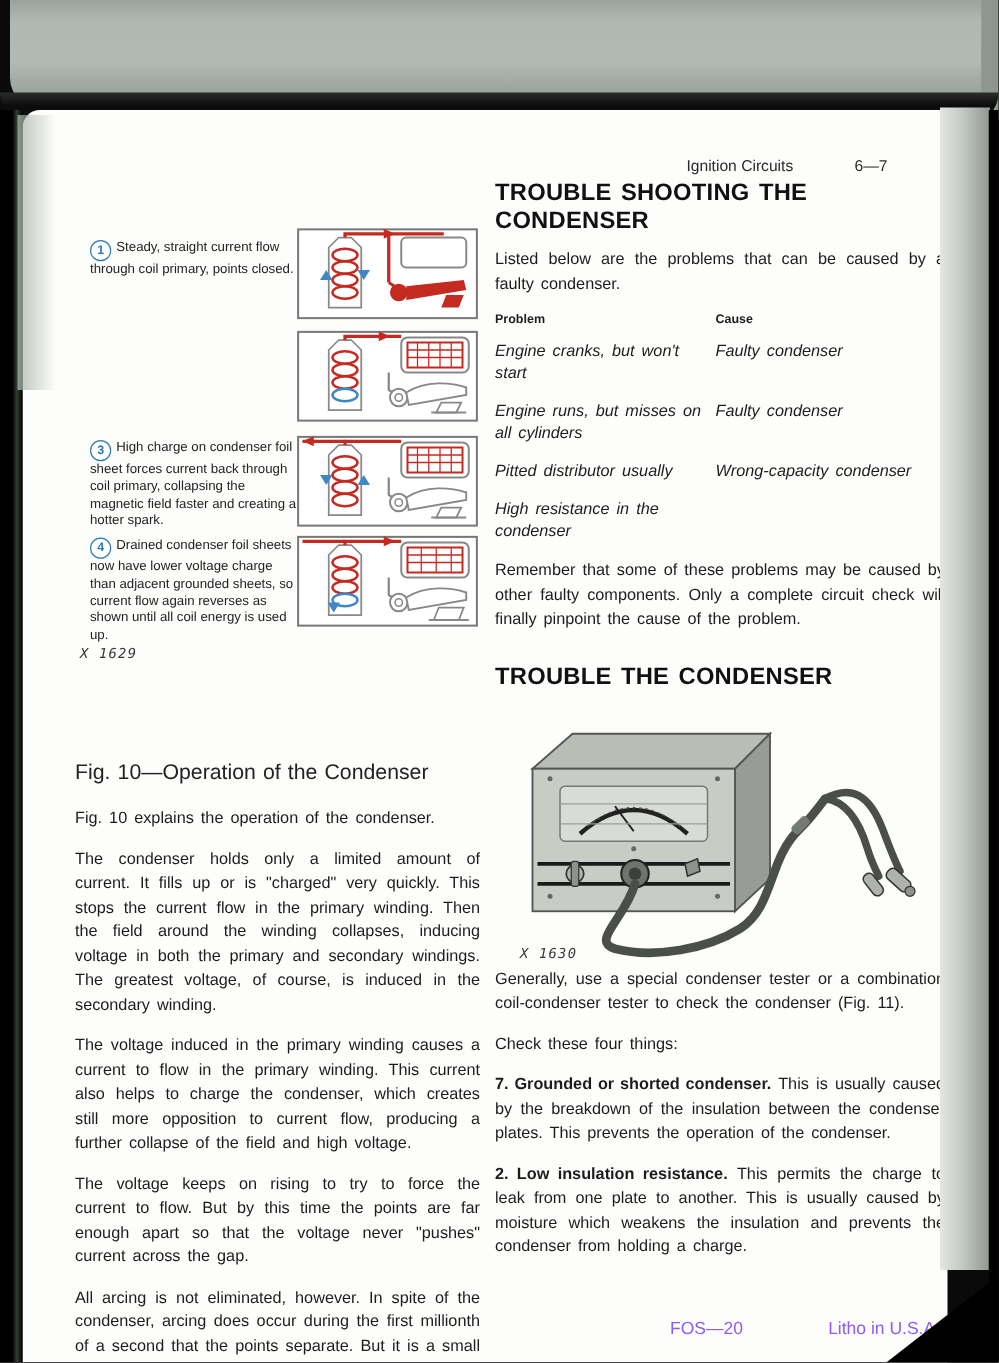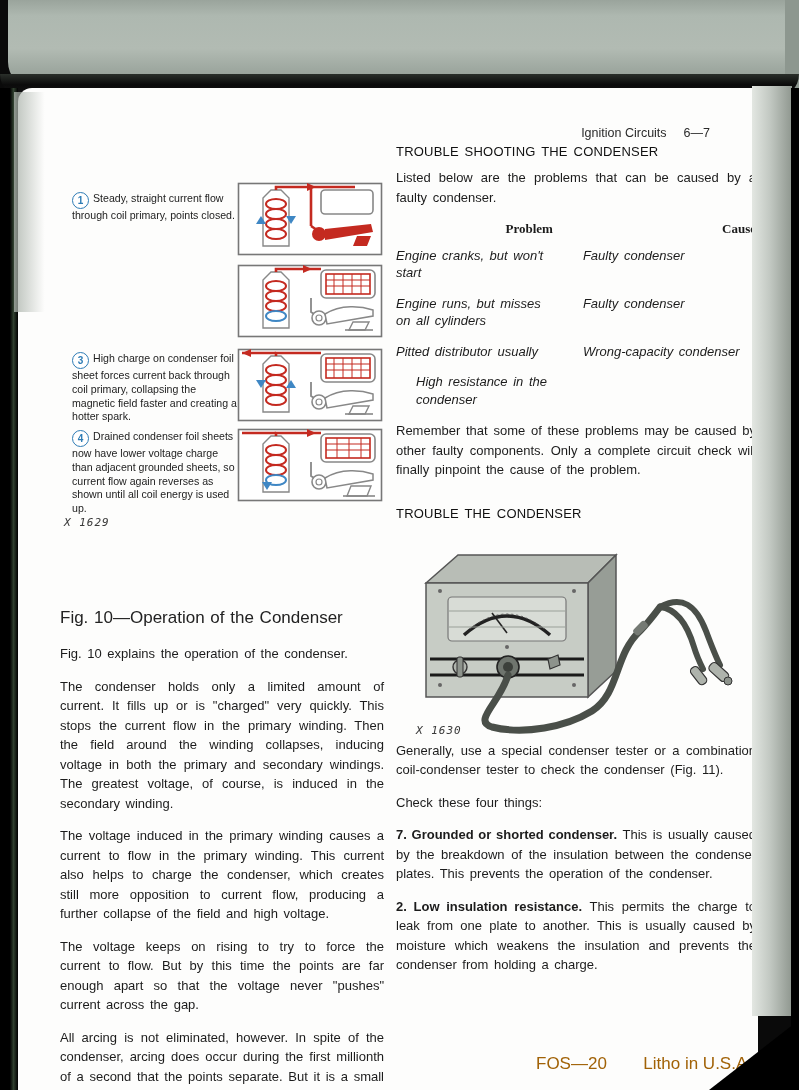--- a/index.html
+++ b/index.html
@@ -20,53 +20,53 @@
   
   .page{position:absolute;left:18px;top:88px;width:740px;height:1002px;background:#fdfdfc;
         border-radius:14px 4px 0 0;}
   .page-edge{position:absolute;left:752px;top:86px;width:40px;height:930px;
     background:linear-gradient(90deg,#e3e7e2 0%,#c2c8c2 45%,#8f978f 100%);}
   .corner-br{position:absolute;right:0;bottom:0;width:90px;height:70px;background:#000;
     clip-path:polygon(100% 0,100% 100%,0 100%);}
   .right-black{position:absolute;right:0;top:88px;width:8px;height:1002px;background:#000;}
 
   
-  .hdr{position:absolute;top:38px;right:48px;display:flex;gap:17px;font-size:12.5px;color:#2a2a2a;}
+  .hdr{position:absolute;top:38px;right:48px;display:flex;gap:49px;font-size:12.5px;color:#2a2a2a;}
   
   .col-left{position:absolute;left:42px;top:92px;width:324px;}
   .col-right{position:absolute;left:378px;top:56px;width:360px;}
 
-  h3{font-size:13px;font-weight:normal;margin:0;letter-spacing:.2px;word-spacing:2px;color:#111;}
+  h3{font-size:19px;font-weight:bold;margin:0;letter-spacing:.2px;word-spacing:2px;color:#111;}
   p{font-size:13px;line-height:1.5;margin:0 0 13px 0;text-align:justify;word-spacing:2px;}
 
   
   .fig10{position:relative;height:360px;}
   .callout{position:absolute;left:12px;width:168px;font-size:10.6px;line-height:1.3;color:#222;}
   .cnum{display:inline-block;width:15px;height:15px;border:1.4px solid #2e7cb5;border-radius:50%;
     color:#2e7cb5;font-size:10px;font-weight:bold;text-align:center;line-height:15px;margin-right:4px;
     vertical-align:-2px;background:#fff;}
   .panel{position:absolute;left:177px;width:146px;height:74px;}
   .photo-code{font-family:"DejaVu Sans Mono",monospace;font-style:italic;font-size:11px;color:#3a3a3a;letter-spacing:1px;}
   .x1629{position:absolute;left:4px;top:336px;}
   .caption{font-size:17px;text-align:left;margin:0 0 16px 0;color:#222;word-spacing:1px;}
   .left-text{position:absolute;top:428px;left:0;width:324px;}
 
   
   .ptable{margin:6px 0 8px 0;}
   .trow{display:flex;margin-bottom:13px;}
   .tcell-p{width:49%;padding-right:10px;box-sizing:border-box;}
-  .tcell-c{width:51%;margin-left:20px;}
-  .thead .tcell-p,.thead .tcell-c{font-weight:bold;font-style:normal;text-align:right;font-size:13px;font-family:Liberation Serif, serif;}
+  .tcell-c{width:51%;}
+  .thead .tcell-p,.thead .tcell-c{font-weight:bold;font-style:normal;text-align:left;font-size:10px;}
   .tcell-p,.tcell-c{font-style:italic;font-size:13px;line-height:1.35;word-spacing:2px;}
   .thead{margin-bottom:9px;}
 
   .fig11{position:relative;height:204px;margin:10px 0 2px 0;text-align:center;}
   .x1630{position:absolute;left:20px;bottom:2px;}
   .check b{word-spacing:1px;}
-  .footer{position:absolute;left:378px;top:966px;width:360px;display:flex;font-size:17px;color:#a16207;}
+  .footer{position:absolute;left:378px;top:966px;width:360px;display:flex;font-size:14px;color:#8b5cf6;}
   .footer .f-left{margin-left:140px;}
   .footer .f-right{margin-left:auto;margin-right:4px;}
   svg{display:block;}
 </style>
 </head>
 <body>
 
 <div class="scan">
   <div class="cover-band"></div>
   <div class="cover-band-right"></div>

